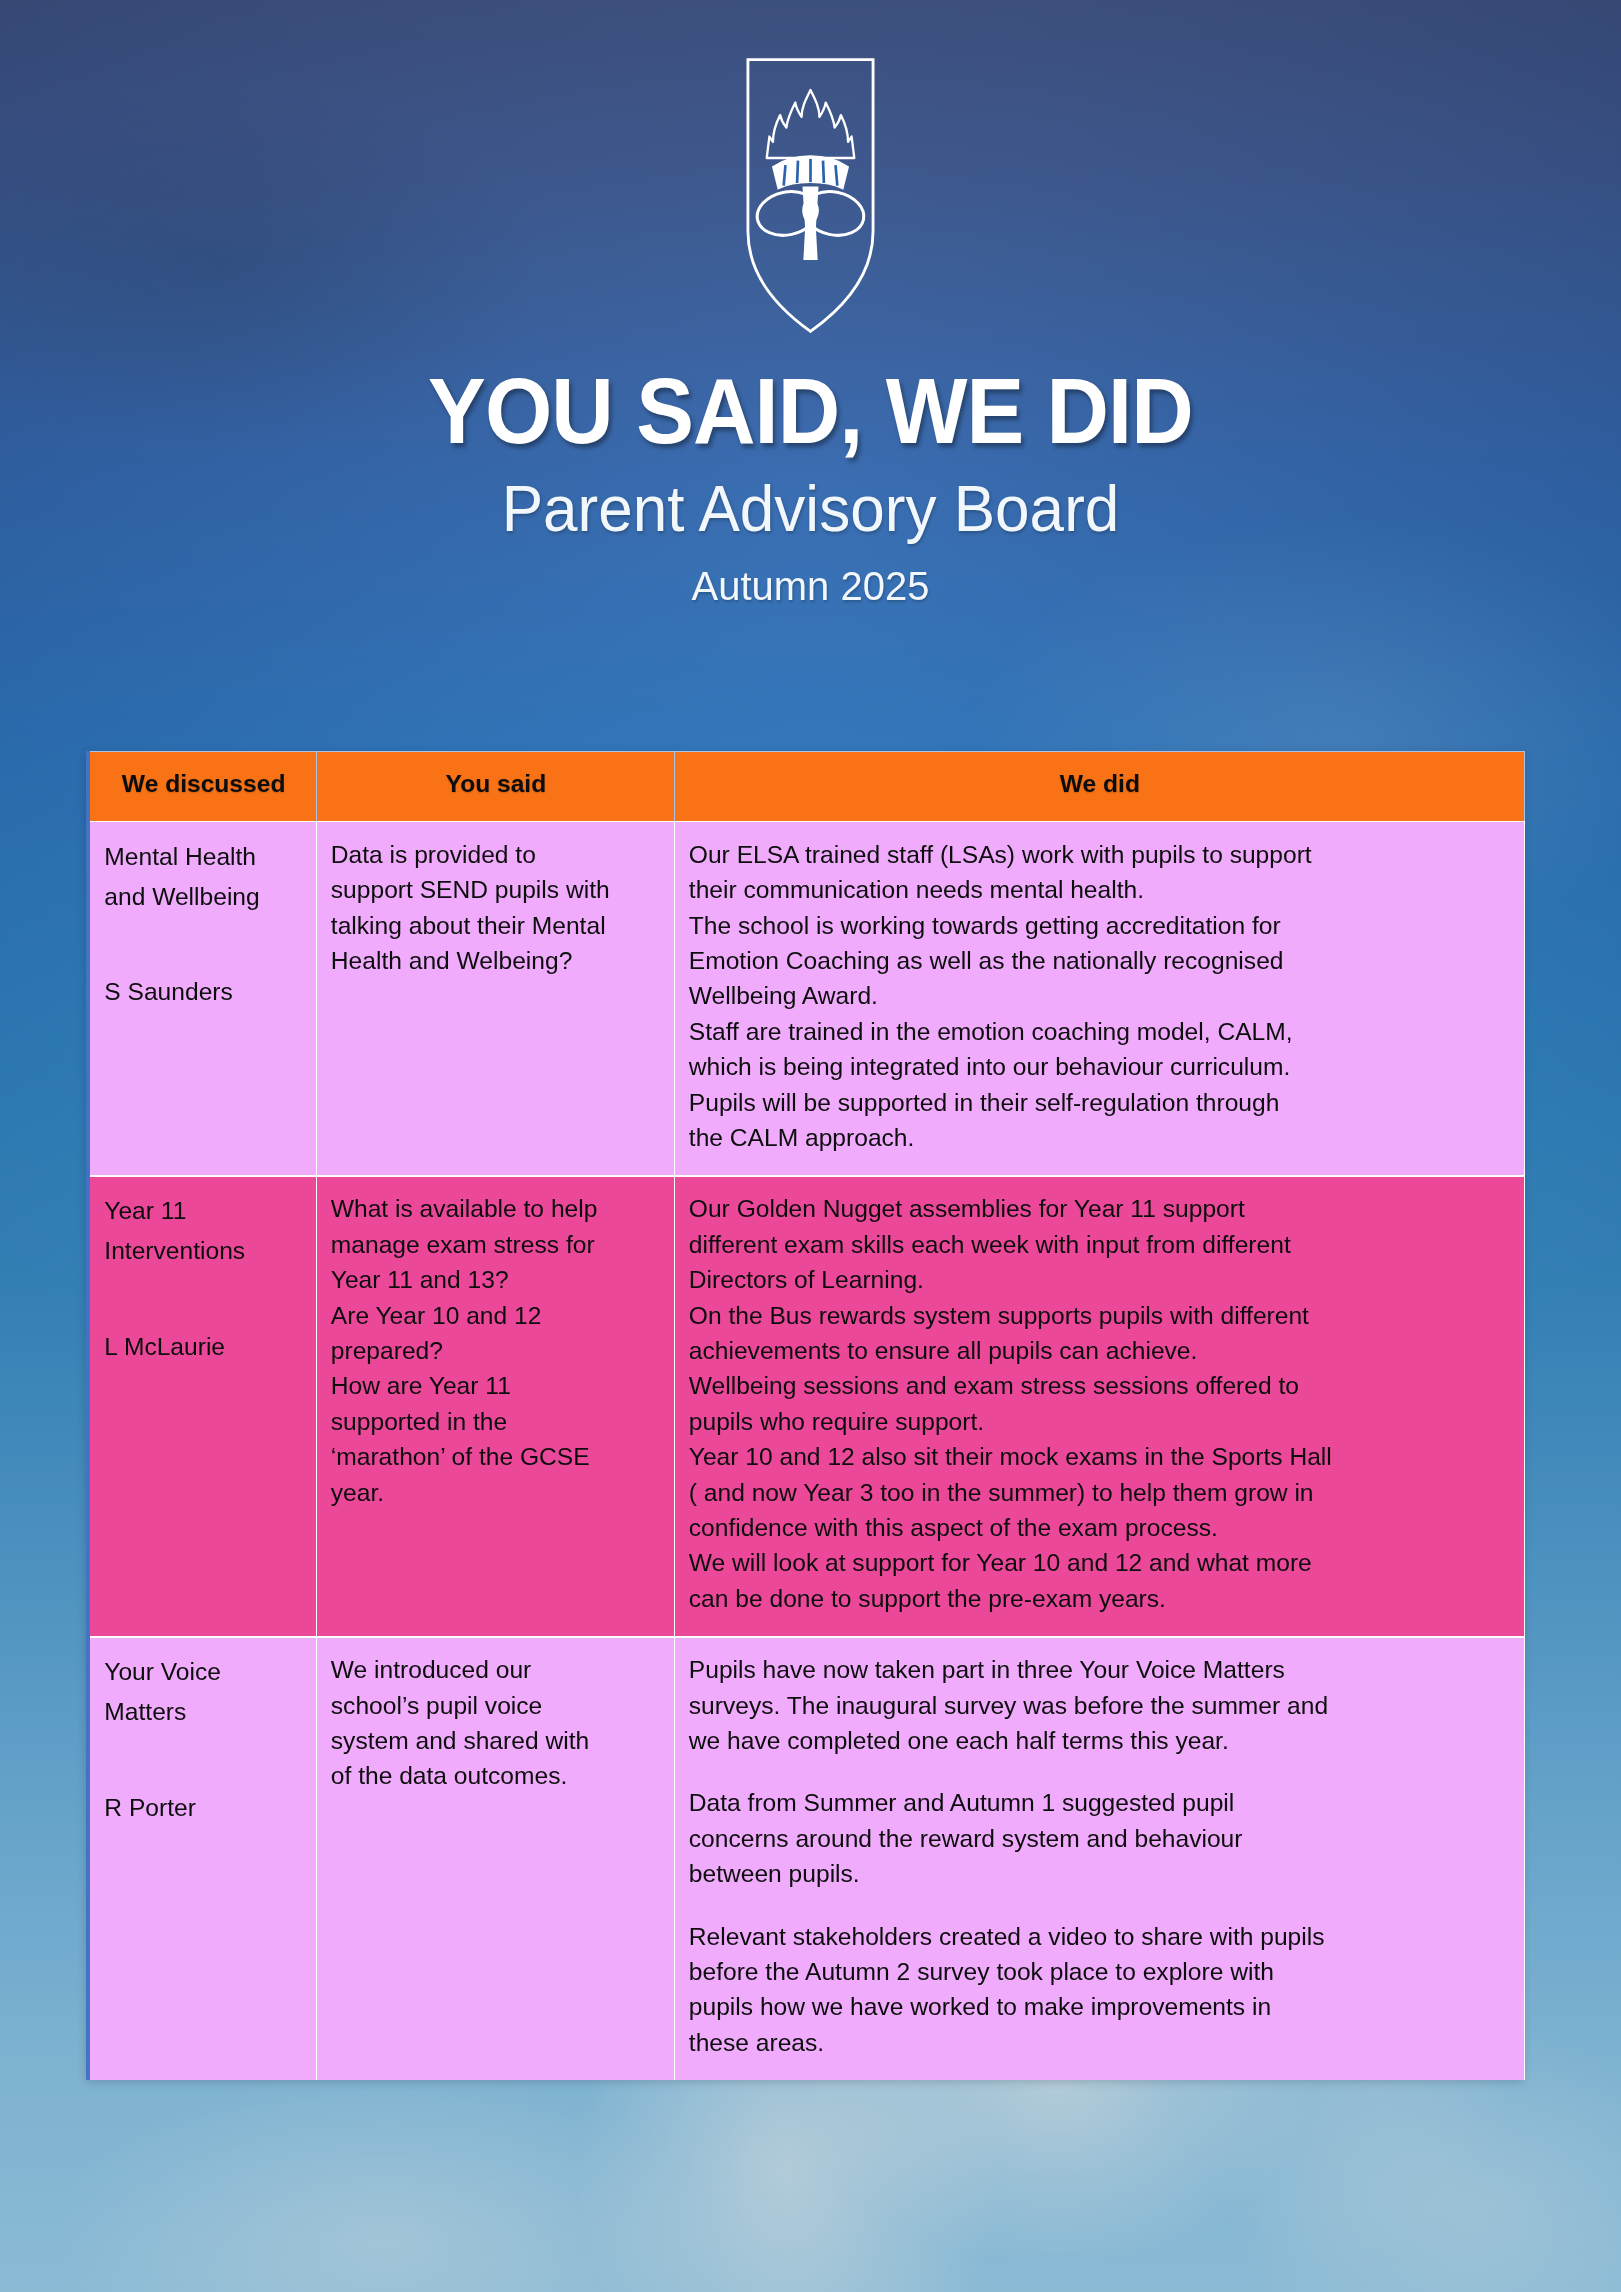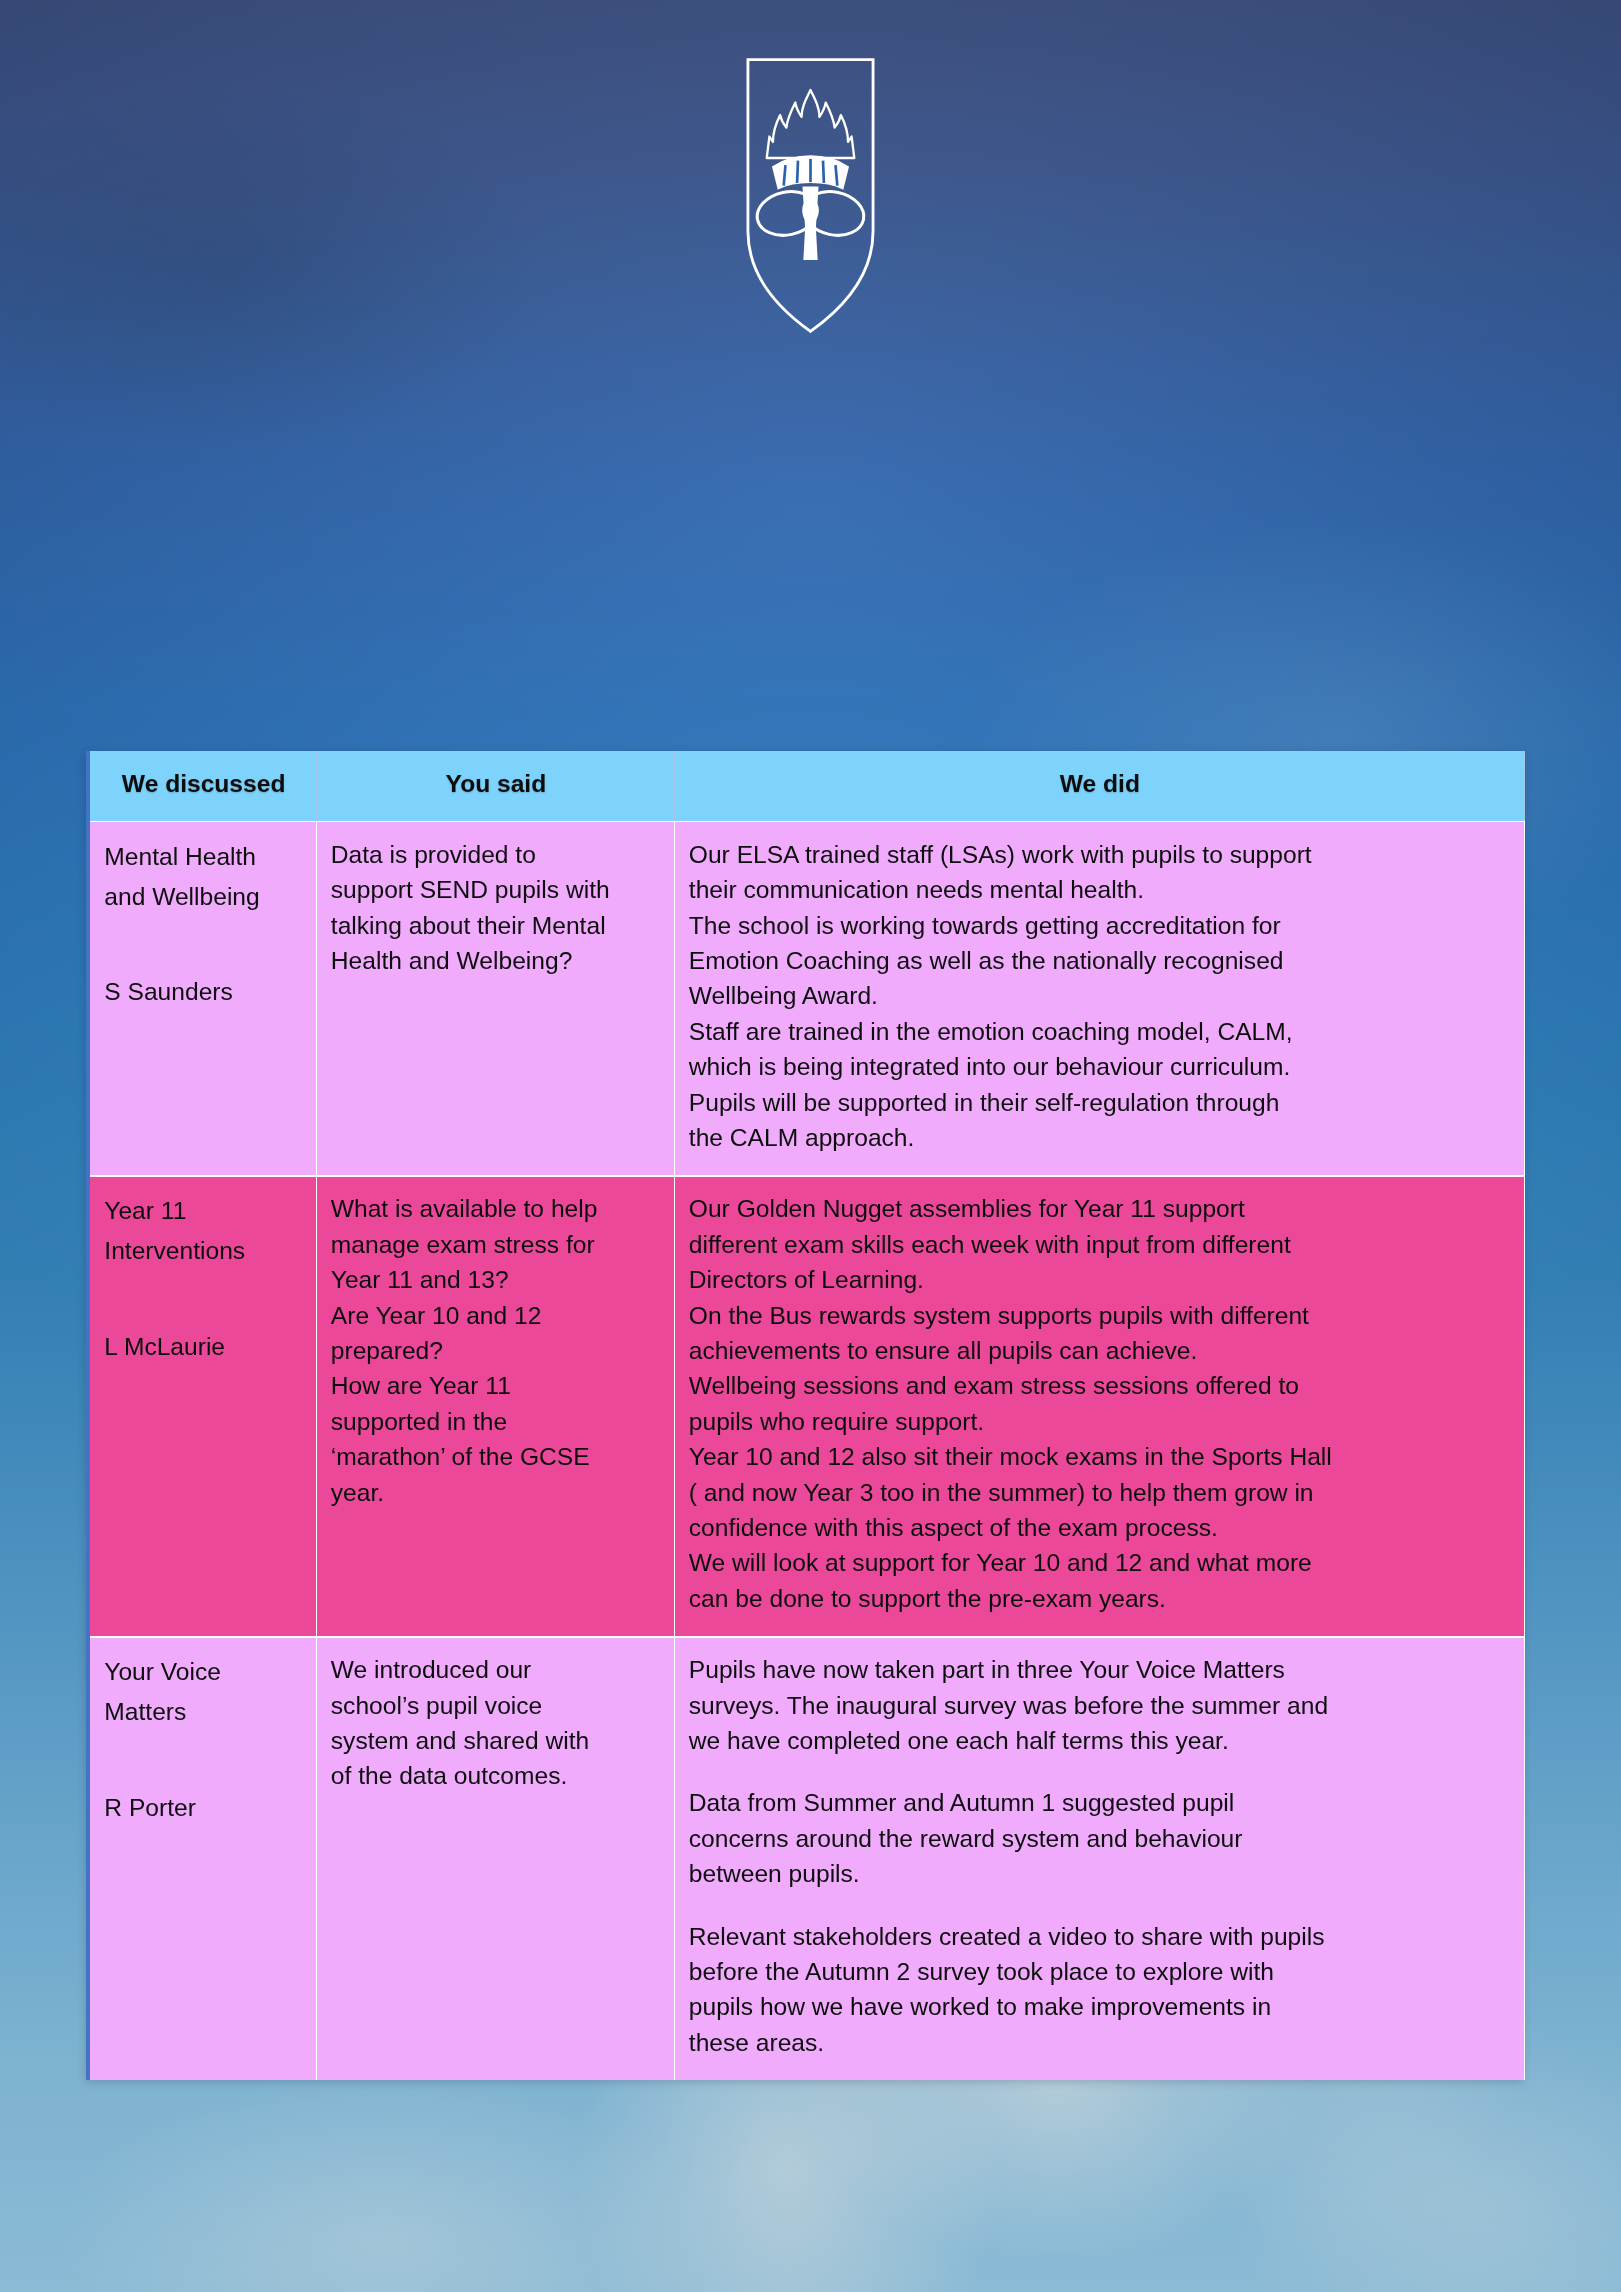--- a/index.html
+++ b/index.html
@@ -124,21 +124,21 @@
     border-left: 4.5px solid #4472c4;
   }
   table.ysw th, table.ysw td {
     vertical-align: top;
     padding: 14.3px 12.5px 19.7px 14.3px;
     font-size: 24.6px;
     line-height: 1.44;
     color: #0d0d0d;
   }
   thead th {
-    background: #7dd3fc;
+    background: #f97316;
     color: #ffffff;
     font-weight: bold;
     font-size: 25px;
     text-align: center;
     padding: 19.7px 9px 18px 9px;
     border: 1.8px solid #a9c4e8;
     border-bottom: 0.9px solid #ffffff;
     text-shadow: 0 0.9px 1.8px rgba(0,0,0,0.18);
   }
   thead th.c1 { border-left: none; }
@@ -196,20 +196,25 @@
 
       <path d="M71 150 H89 L86 196 L88 232 H72 L74 196 Z" fill="#ffffff"></path>
 
       <ellipse cx="54" cy="180" rx="34" ry="24" stroke="#ffffff" stroke-width="3.4" fill="none" transform="rotate(-12 54 180)"></ellipse>
       <ellipse cx="106" cy="180" rx="34" ry="24" stroke="#ffffff" stroke-width="3.4" fill="none" transform="rotate(12 106 180)"></ellipse>
       <ellipse cx="54" cy="180" rx="34" ry="24" stroke="#ffffff" stroke-width="1.3" stroke-dasharray="5 5" fill="none" transform="rotate(-12 54 180)"></ellipse>
       <ellipse cx="106" cy="180" rx="34" ry="24" stroke="#ffffff" stroke-width="1.3" stroke-dasharray="5 5" fill="none" transform="rotate(12 106 180)"></ellipse>
     </svg>
   </div>
 
+  <div class="title-block">
+    <h1 class="main-title">YOU SAID, WE DID</h1>
+    <div class="sub-title">Parent Advisory Board</div>
+    <div class="term-title">Autumn 2025</div>
+  </div>
 
   <div class="table-wrap">
     <table class="ysw">
       <colgroup>
         <col class="col-discussed">
         <col class="col-yousaid">
         <col class="col-wedid">
       </colgroup>
       <thead>
         <tr>

